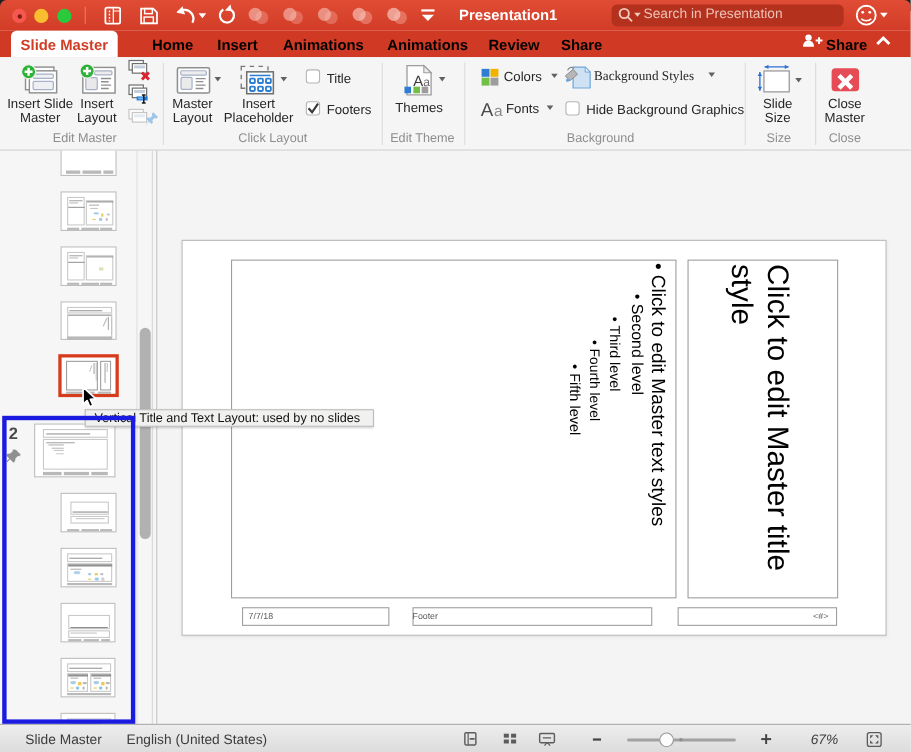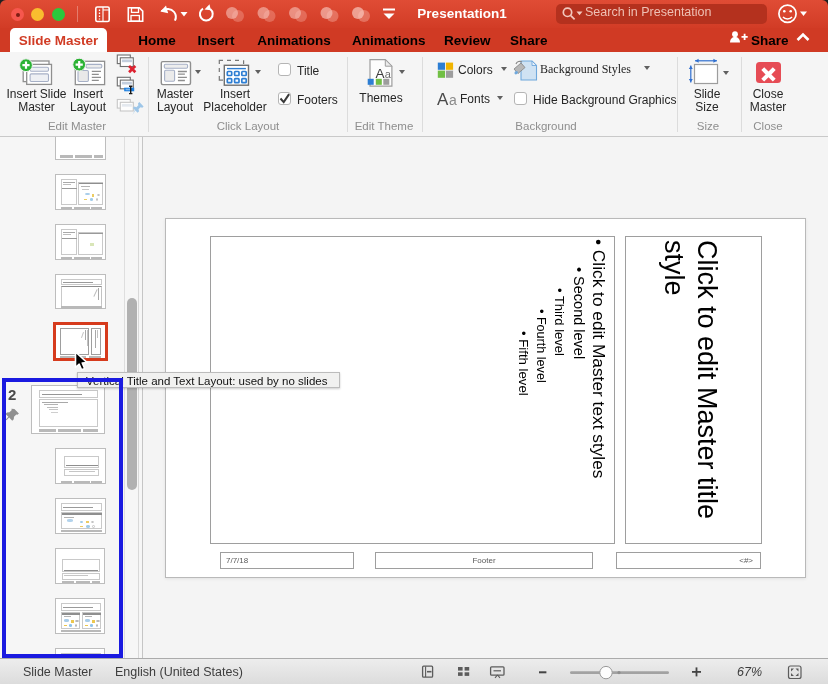--- a/index.html
+++ b/index.html
@@ -333,21 +333,21 @@
 <div class="abs" id="pdivider"></div>
 <div class="abs" id="scrollthumb"></div>
 
 <div class="abs" id="slide"></div>
 <div class="abs ph" style="left:210px; top:236px; width:405px; height:308px;"></div>
 <div class="abs ph" style="left:625px; top:236px; width:137px; height:308px;"></div>
 <div class="abs ph" style="left:220px; top:552px; width:134px; height:17px;"></div>
 <div class="abs ph" style="left:375px; top:552px; width:218px; height:17px;"></div>
 <div class="abs ph" style="left:616px; top:552px; width:145px; height:17px;"></div>
 <div class="abs" style="left:226px; top:556px; font-size:8px; color:#5a5a5a;">7/7/18</div>
-<div class="abs" style="left:375px; top:556px; width:218px; text-align:center; font-size:8px; color:#5a5a5a;">Footer</div>
+<div class="abs" style="left:375px; top:556px; width:218px; font-size:8px; color:#5a5a5a;">Footer</div>
 <div class="abs" style="left:616px; top:556px; width:137px; text-align:right; font-size:8px; color:#5a5a5a;">&lt;#&gt;</div>
 
 <div class="abs vtext" id="titletext" style="left:626px; top:237px; width:135px; height:306px; padding-top:3px; padding-right:38px; font-size:27px; line-height:33px;">Click to edit Master title<br>style</div>
 
 <div class="abs" id="bodytext" style="left:211px; top:237px; width:403px; height:306px;">
   <div class="vtext abs" style="right:5px; top:0; height:306px; font-size:17.3px; line-height:20.5px; padding-top:2px;">• Click to edit Master text styles</div>
   <div class="vtext abs" style="right:25.5px; top:0; height:306px; font-size:14.5px; line-height:20px; padding-top:30px;">• Second level</div>
   <div class="vtext abs" style="right:45.5px; top:0; height:306px; font-size:13px; line-height:19px; padding-top:51px;">• Third level</div>
   <div class="vtext abs" style="right:64.5px; top:0; height:306px; font-size:12.6px; line-height:18px; padding-top:72px;">• Fourth level</div>
   <div class="vtext abs" style="right:82.5px; top:0; height:306px; font-size:13.2px; line-height:17px; padding-top:94px;">• Fifth level</div>

